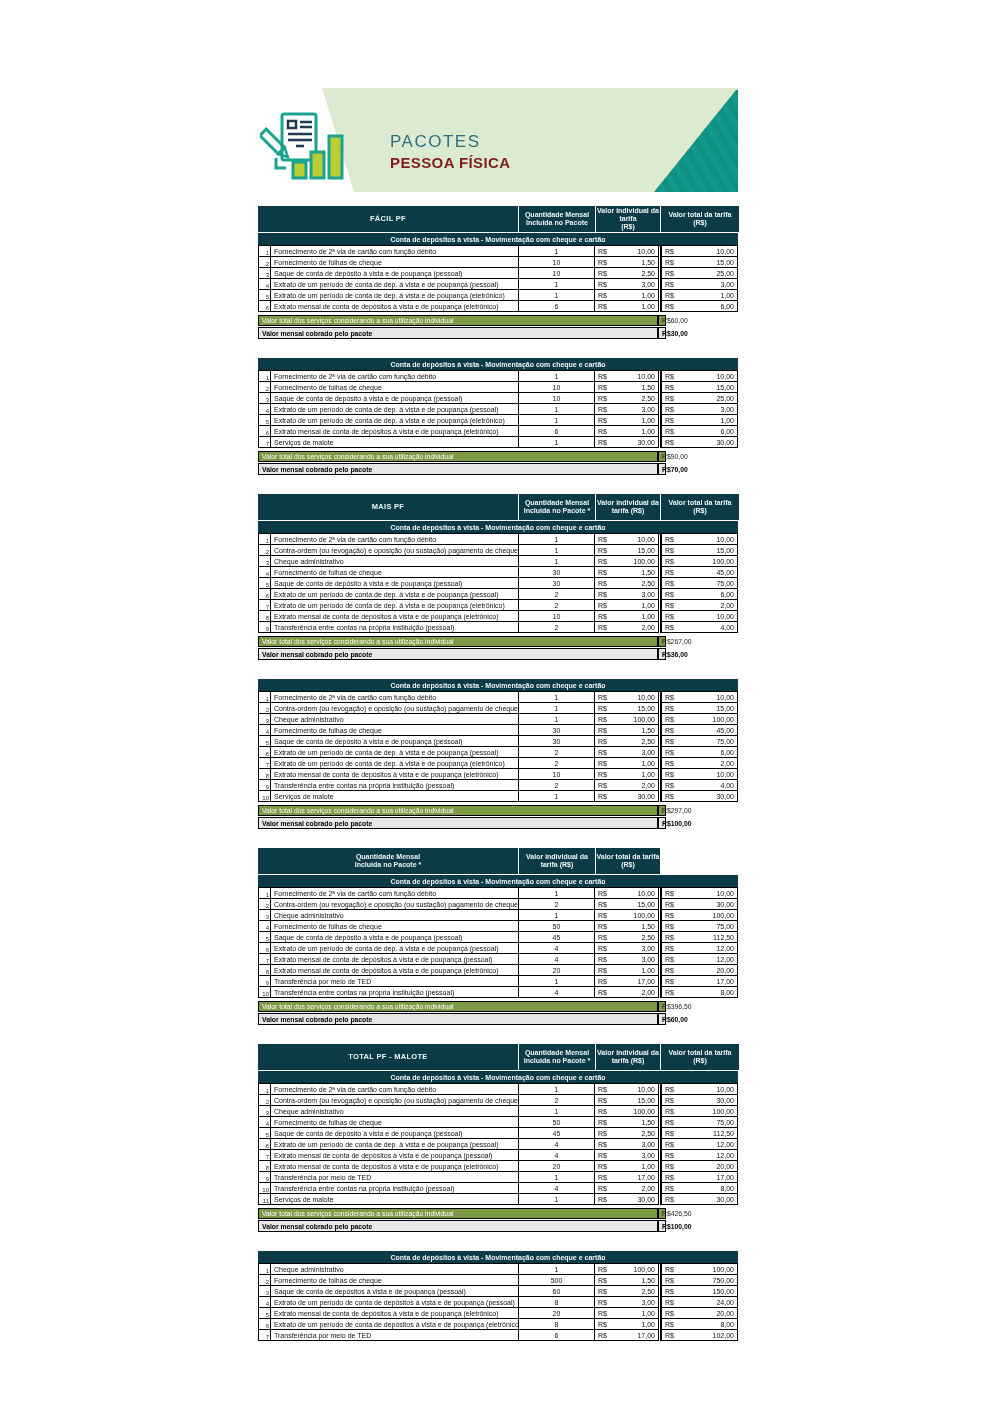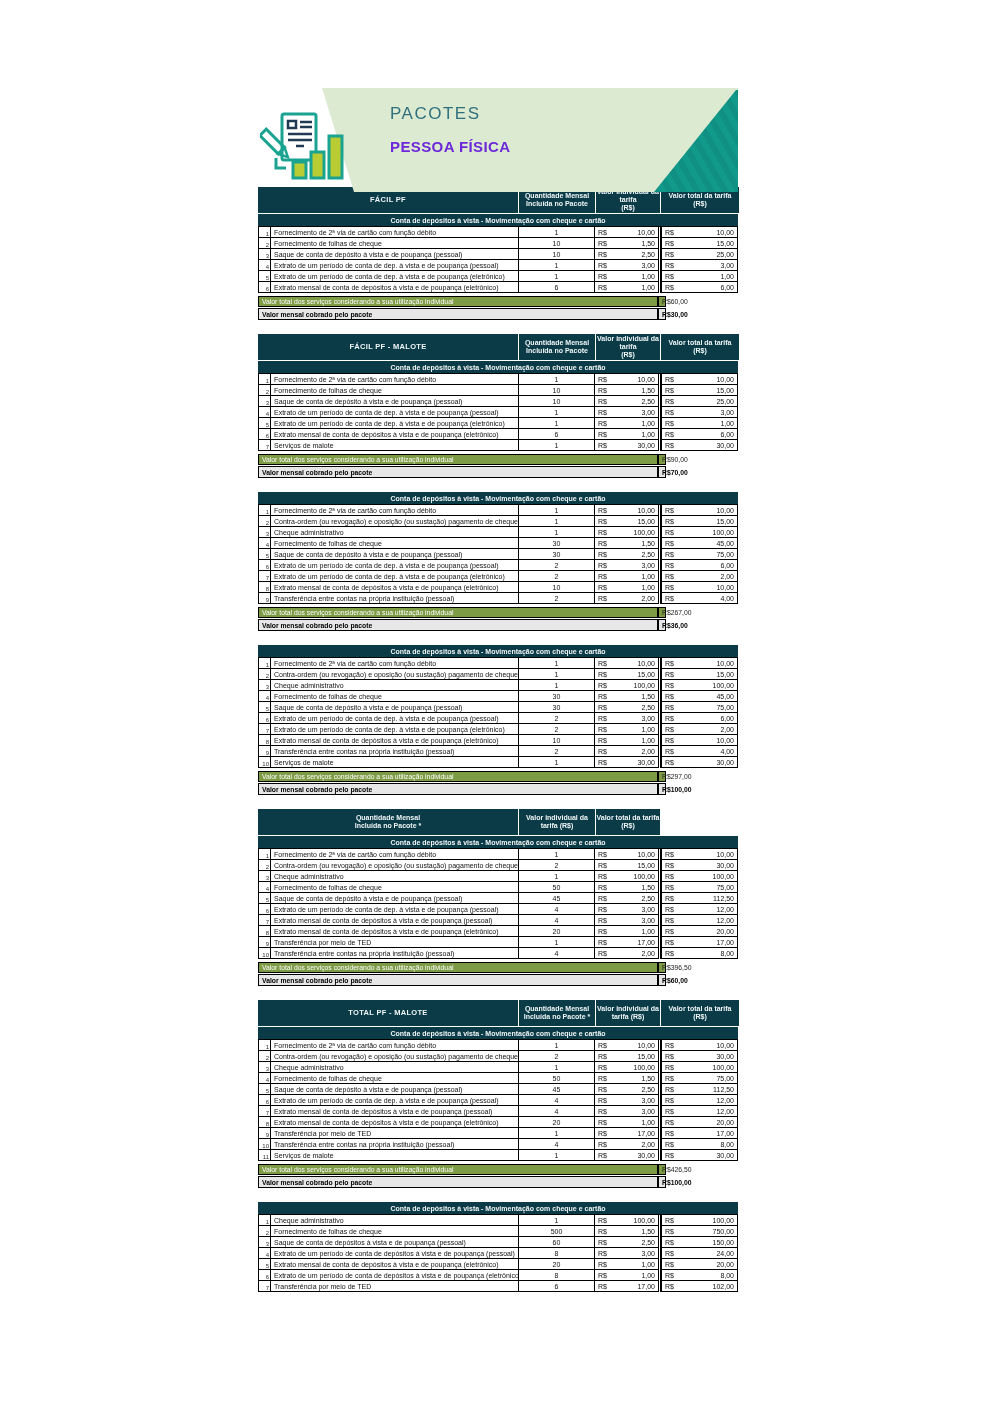--- a/index.html
+++ b/index.html
@@ -7,29 +7,29 @@
   body { font-family:"Liberation Sans", sans-serif; }
   .page { position:relative; width:1000px; height:1414px; background:#fff; overflow:hidden; }
 
   
   .banner { position:absolute; left:258px; top:88px; width:480px; height:104px; z-index:3; pointer-events:none; }
   .banner-green { position:absolute; inset:0; background:#dcead1;
     clip-path:polygon(64px 0, 480px 0, 480px 100%, 96px 100%); }
   .banner-teal { position:absolute; inset:0;
     background:repeating-linear-gradient(60deg,#11998a 0 6px,#0f9082 6px 12px);
     clip-path:polygon(478px 2px, 480px 2px, 480px 100%, 396px 100%); }
-  .banner-text { position:absolute; left:132px; top:16px; }
+  .banner-text { position:absolute; left:132px; top:44px; }
   .banner-title { font-size:17px; letter-spacing:1.5px; color:#30707d; }
-  .banner-sub { font-size:15px; font-weight:bold; letter-spacing:.4px; color:#6d28d9; margin-top:14px;text-align:center; }
+  .banner-sub { font-size:15px; font-weight:bold; letter-spacing:.4px; color:#7f1d1d; margin-top:2px;text-align:center; }
 
   .hero-icon { position:absolute; left:260px; top:106px; width:90px; height:78px; z-index:4; }
 
   
   .content { position:absolute; left:258px; top:187px; width:480px; z-index:2; }
-  .pkg-table { width:480px; margin-bottom:14px; position:relative; }
+  .pkg-table { width:480px; margin-bottom:14px; position:relative;margin-top:19px; }
 
   .t-head { display:grid; grid-template-columns:260px 76px 64px 78px; column-gap:1px; background:#fff; }
   .t-head > div { background:#0c3b48; color:#eef6f6; font-weight:bold; font-size:7px;
     display:flex; align-items:center; justify-content:center; text-align:center;
     height:26px; line-height:8px; white-space:pre-line; }
   .t-head .tt { font-size:7.5px; letter-spacing:.3px; }
 
   .t-section { margin-top:1px; background:#0c3b48; color:#f0f6f6; font-weight:bold; font-size:7px;
     height:12px; display:flex; align-items:center; justify-content:center; }
 
@@ -192,30 +192,20 @@
     <div class="t-total gray">
       <div class="lab">Valor mensal cobrado pelo pacote</div>
       <div class="val">
         <span>R$</span>
         <span>30,00</span>
       </div>
     </div>
   </div>
 
   <div class="pkg-table">
-    <div class="t-head">
-      <div class="tt">FÁCIL PF - MALOTE</div>
-      <div>Quantidade Mensal
-Incluída no Pacote</div>
-      <div>Valor individual da
-tarifa
-(R$)</div>
-      <div>Valor total da tarifa
-(R$)</div>
-    </div>
     <div class="t-section">Conta de depósitos à vista - Movimentação com cheque e cartão</div>
     <div class="t-rows">
           <div class="t-row">
             <div class="c-num">1</div>
             <div class="c-desc">Fornecimento de 2ª via de cartão com função débito</div>
             <div class="c-qty">1</div>
             <div class="c-unit">
               <div class="">R$</div>
               <div class="">10,00</div>
             </div>
@@ -320,20 +310,29 @@
     <div class="t-total gray">
       <div class="lab">Valor mensal cobrado pelo pacote</div>
       <div class="val">
         <span>R$</span>
         <span>70,00</span>
       </div>
     </div>
   </div>
 
   <div class="pkg-table">
+    <div class="t-head">
+      <div class="tt">MAIS PF</div>
+      <div>Quantidade Mensal
+Incluída no Pacote *</div>
+      <div>Valor individual da
+tarifa (R$)</div>
+      <div>Valor total da tarifa
+(R$)</div>
+    </div>
     <div class="t-section">Conta de depósitos à vista - Movimentação com cheque e cartão</div>
     <div class="t-rows">
           <div class="t-row">
             <div class="c-num">1</div>
             <div class="c-desc">Fornecimento de 2ª via de cartão com função débito</div>
             <div class="c-qty">1</div>
             <div class="c-unit">
               <div class="">R$</div>
               <div class="">10,00</div>
             </div>

